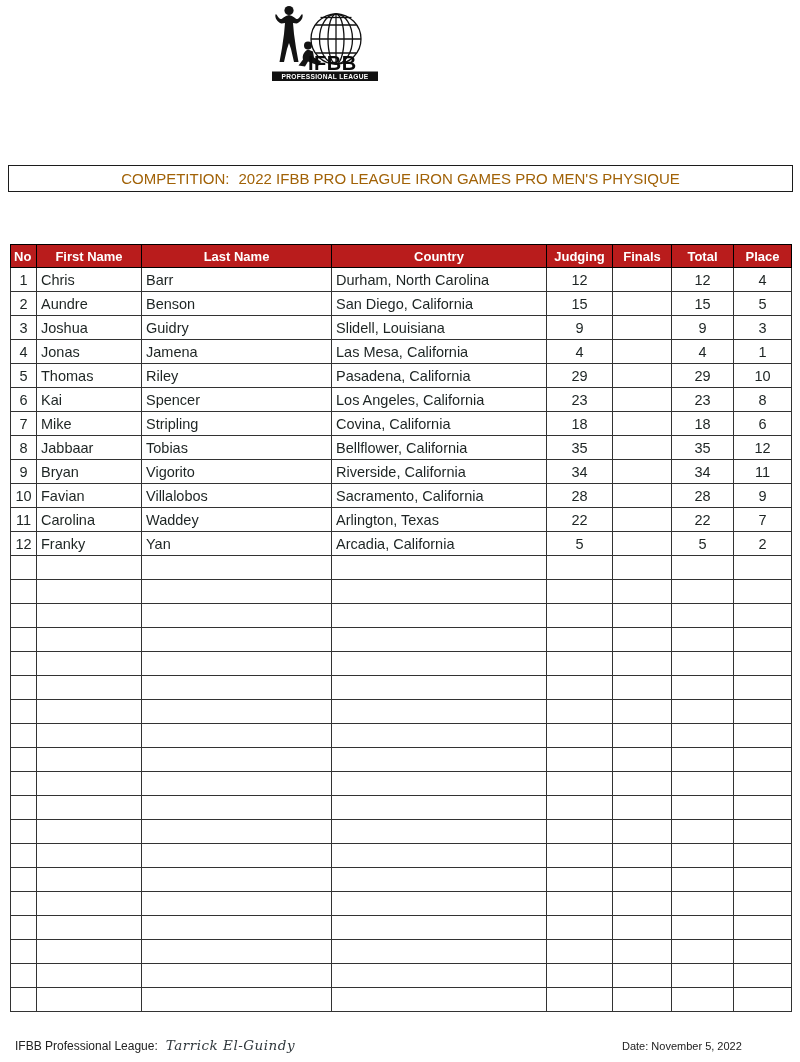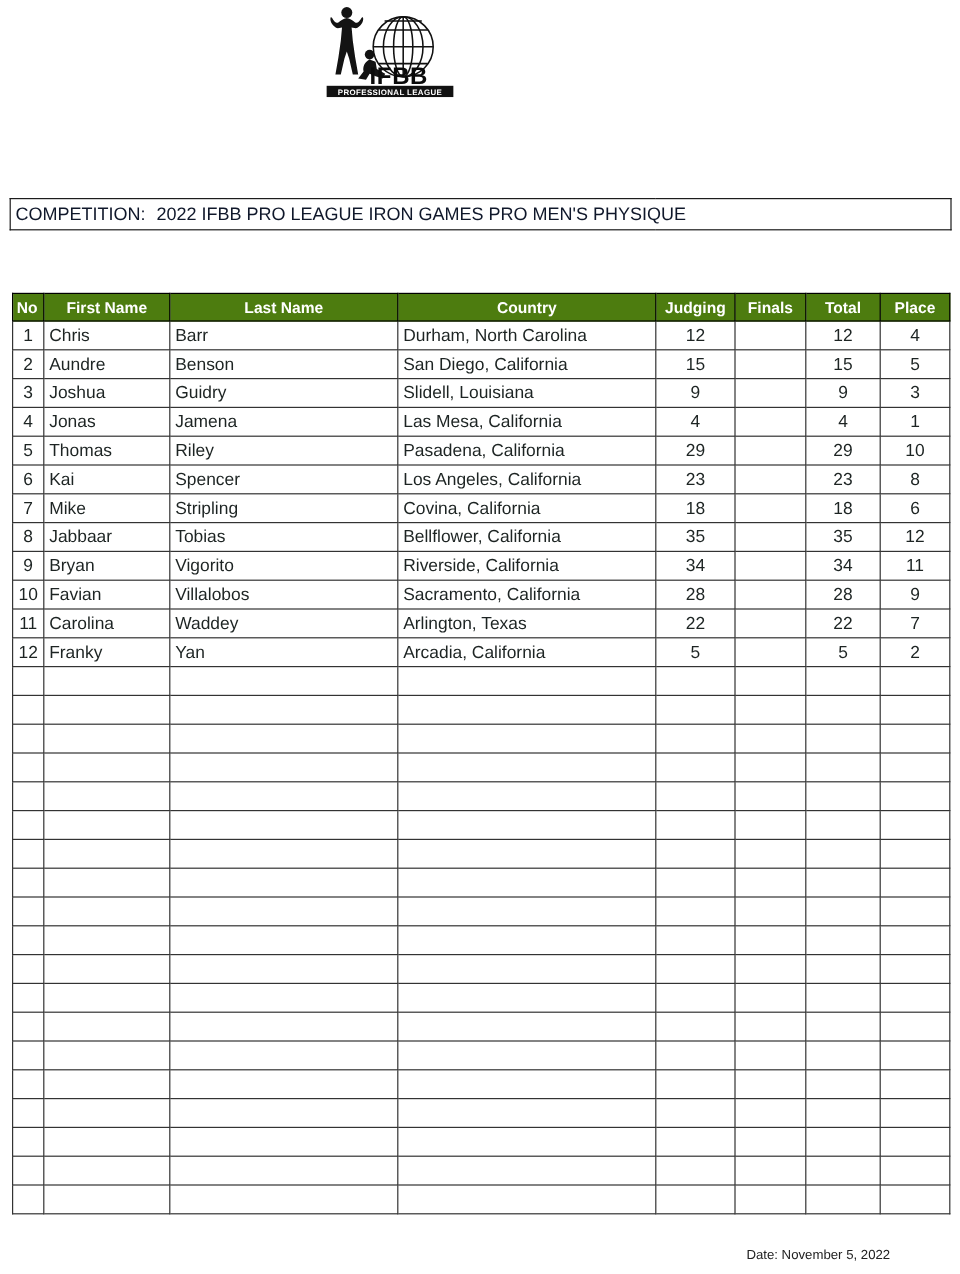--- a/index.html
+++ b/index.html
@@ -16,32 +16,32 @@
     letter-spacing:0.2px;
   }
 
   
   .info-table {
     position:absolute; left:8px; top:165px; width:784px;
     border-collapse:collapse; font-size:15px; table-layout:fixed;
   }
   .info-table td {
     border:1.6px solid #1c1c1c; height:25px; padding:0 4px;
-    white-space:nowrap; overflow:hidden; color:#0f172a;
+    white-space:nowrap; overflow:hidden; color:#a16207;text-align:center;
   }
   .info-value { margin-left:9px; }
   .info-value-sm { margin-left:5px; }
 
   
   .results {
     position:absolute; left:10px; top:244px; width:781px;
     border-collapse:collapse; table-layout:fixed; font-size:14.5px;
   }
   .results th {
-    background:#4d7c0f; color:#fff; font-size:13px; font-weight:bold;
+    background:#b91c1c; color:#fff; font-size:13px; font-weight:bold;
     height:22px; border:1px solid #000; padding:0 3px; white-space:nowrap;
   }
   .results td {
     border:1.3px solid #333; height:23px; padding:0 4px;
     white-space:nowrap; overflow:hidden; color:#1d2423;
   }
   .c-left  { text-align:left; }
   .c-center{ text-align:center; }
   th.h-left{ text-align:left; }
 
@@ -433,15 +433,18 @@
           <td class="c-left"></td>
           <td class="c-left"></td>
           <td class="c-center"></td>
           <td class="c-center"></td>
           <td class="c-center"></td>
           <td class="c-center"></td>
         </tr>
       </tbody>
   </table>
 
+  <div class="footer-left">
+    <span>IFBB Professional League:</span><span class="signature">Tarrick El-Guindy</span>
+  </div>
   <div class="footer-date">Date: November 5, 2022</div>
 
 </div>
 
 </body></html>

